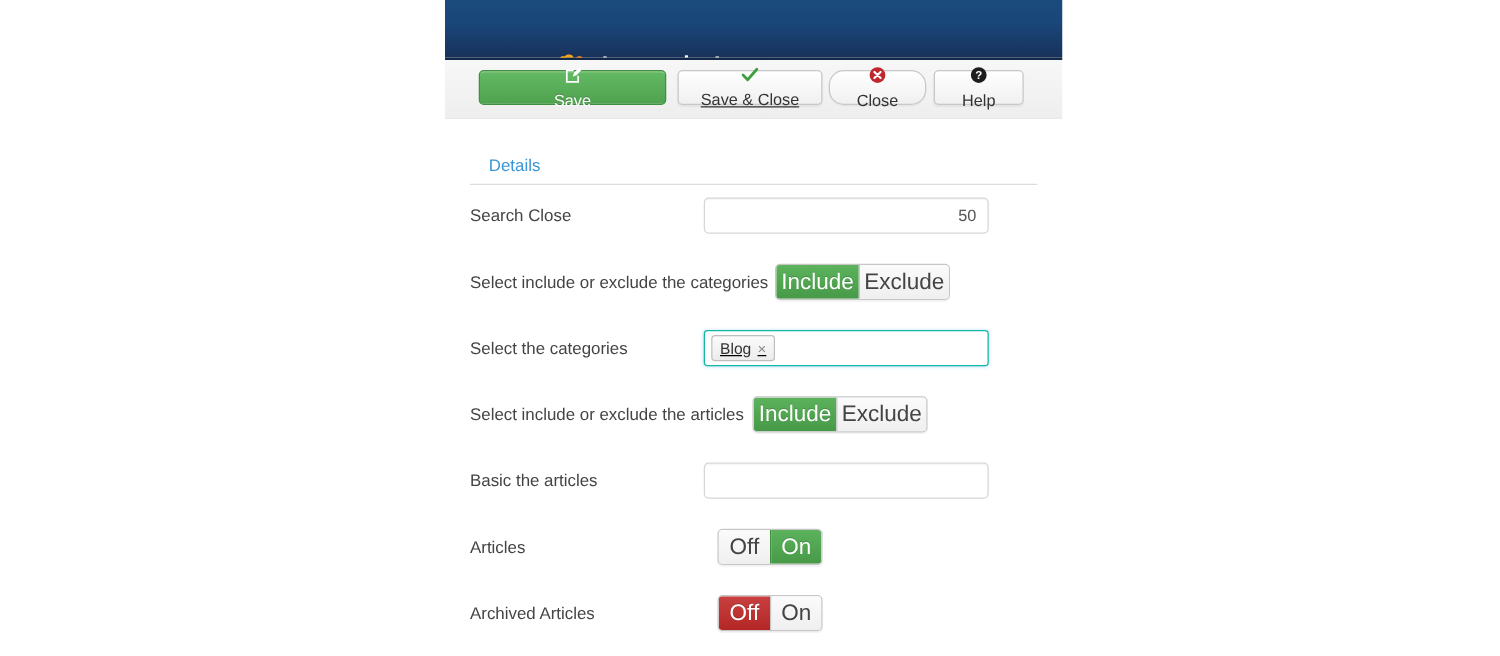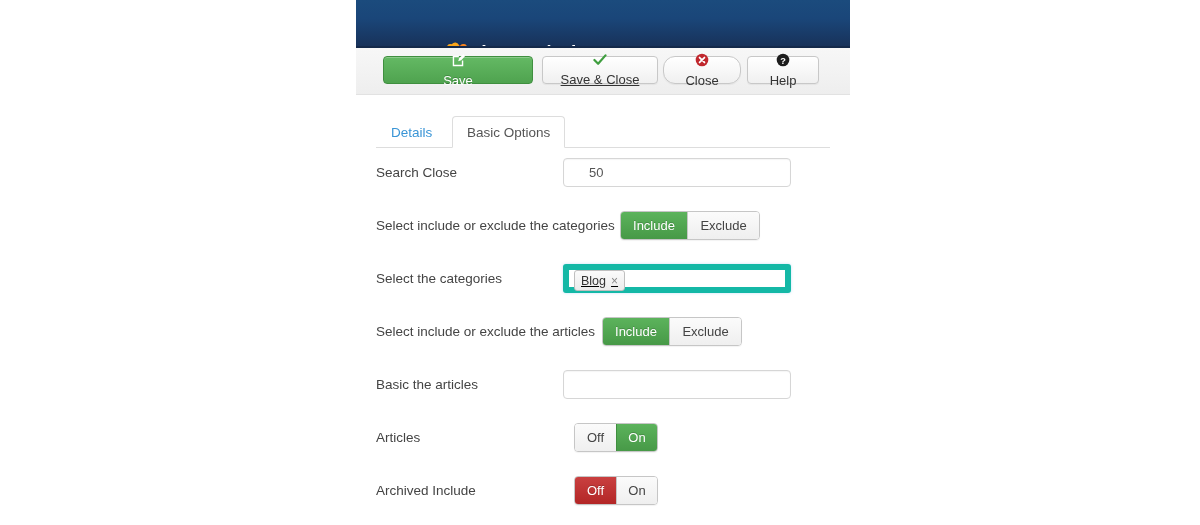--- a/index.html
+++ b/index.html
@@ -179,36 +179,37 @@
     top: 0;
     width: 228px;
     height: 29px;
     box-sizing: border-box;
     border: 1px solid #d6d6d6;
     border-radius: 4px;
     background: #ffffff;
     font-family: "Liberation Sans", sans-serif;
     font-size: 13px;
     color: #555555;
-    padding: 0 25px;
+    padding: 0 9px;
     outline: none;
     box-shadow: inset 0 1px 1px rgba(0,0,0,0.045);
+    text-align: right;
   }
   .chips-box {
     position: absolute;
     left: 207px;
     top: 0;
     width: 228px;
     height: 29px;
     box-sizing: border-box;
-    border: 6px solid #14b8a6;
+    border: 1px solid #14b8a6;
     border-radius: 3px;
     background: #ffffff;
     display: flex;
-    align-items: flex-start;
+    align-items: center;
     padding: 0 5px;
     box-shadow: 0 0 3px rgba(82,168,236,0.35);
     cursor: text;
     text-decoration: underline;
   }
   .chip {
     display: inline-flex;
     align-items: center;
     gap: 5px;
     height: 19px;
@@ -235,21 +236,21 @@
     border-radius: 4px;
     overflow: hidden;
     border: 1px solid #c6c6c6;
     box-sizing: border-box;
     box-shadow: 0 1px 1px rgba(0,0,0,0.05);
   }
   .seg-btn {
     display: flex;
     align-items: center;
     justify-content: center;
-    font-size: 13px;
+    font-size: 18px;
     cursor: pointer;
     box-sizing: border-box;
     background: linear-gradient(to bottom, #fbfbfb 0%, #efefef 100%);
     color: #444444;
     user-select: none;
   }
   .seg-btn + .seg-btn { border-left: 1px solid #c6c6c6; }
   .seg-btn.on-green {
     background: linear-gradient(to bottom, #5cb35c 0%, #479947 100%);
     color: #ffffff;
@@ -343,23 +344,20 @@
         <span>Help</span>
       </div>
     </div>
 
     <div class="content">
 
       <div class="tabs">
         <div class="tab tab-inactive">
           <span>Details</span>
         </div>
-        <div class="tab tab-active">
-          <span>Basic Options</span>
-        </div>
       </div>
 
       <div class="form">
 
         <div class="row">
           <div class="lbl">Search Close</div>
           <input class="field-input" type="text" value="50" style="">
         </div>
 
         <div class="row">
@@ -395,21 +393,21 @@
 
         <div class="row">
           <div class="lbl">Articles</div>
           <div class="seg seg-onoff">
             <div class="seg-btn">Off</div>
             <div class="seg-btn on-green">On</div>
           </div>
         </div>
 
         <div class="row">
-          <div class="lbl">Archived Include</div>
+          <div class="lbl">Archived Articles</div>
           <div class="seg seg-onoff">
             <div class="seg-btn on-red">Off</div>
             <div class="seg-btn">On</div>
           </div>
         </div>
 
       </div>
     </div>
   </div>
 </div>

